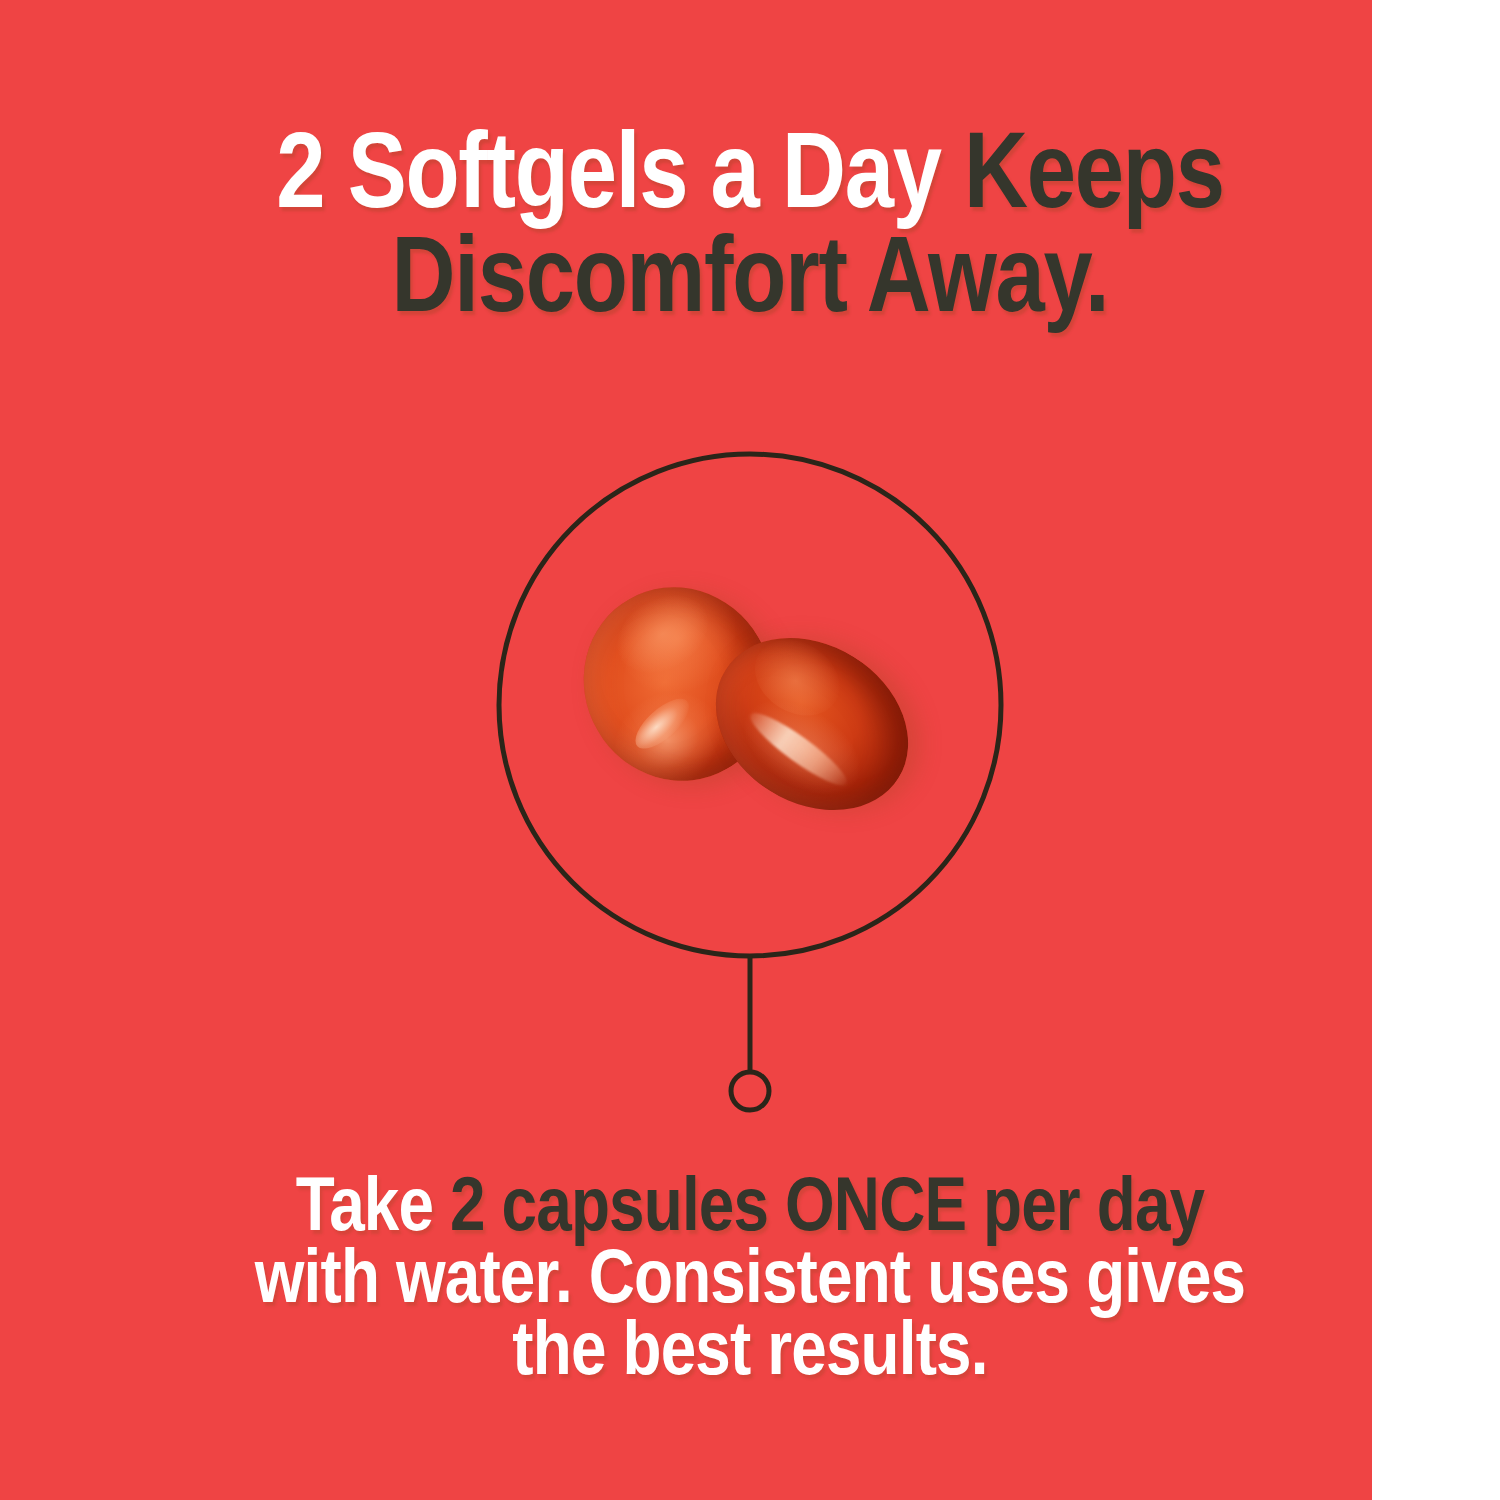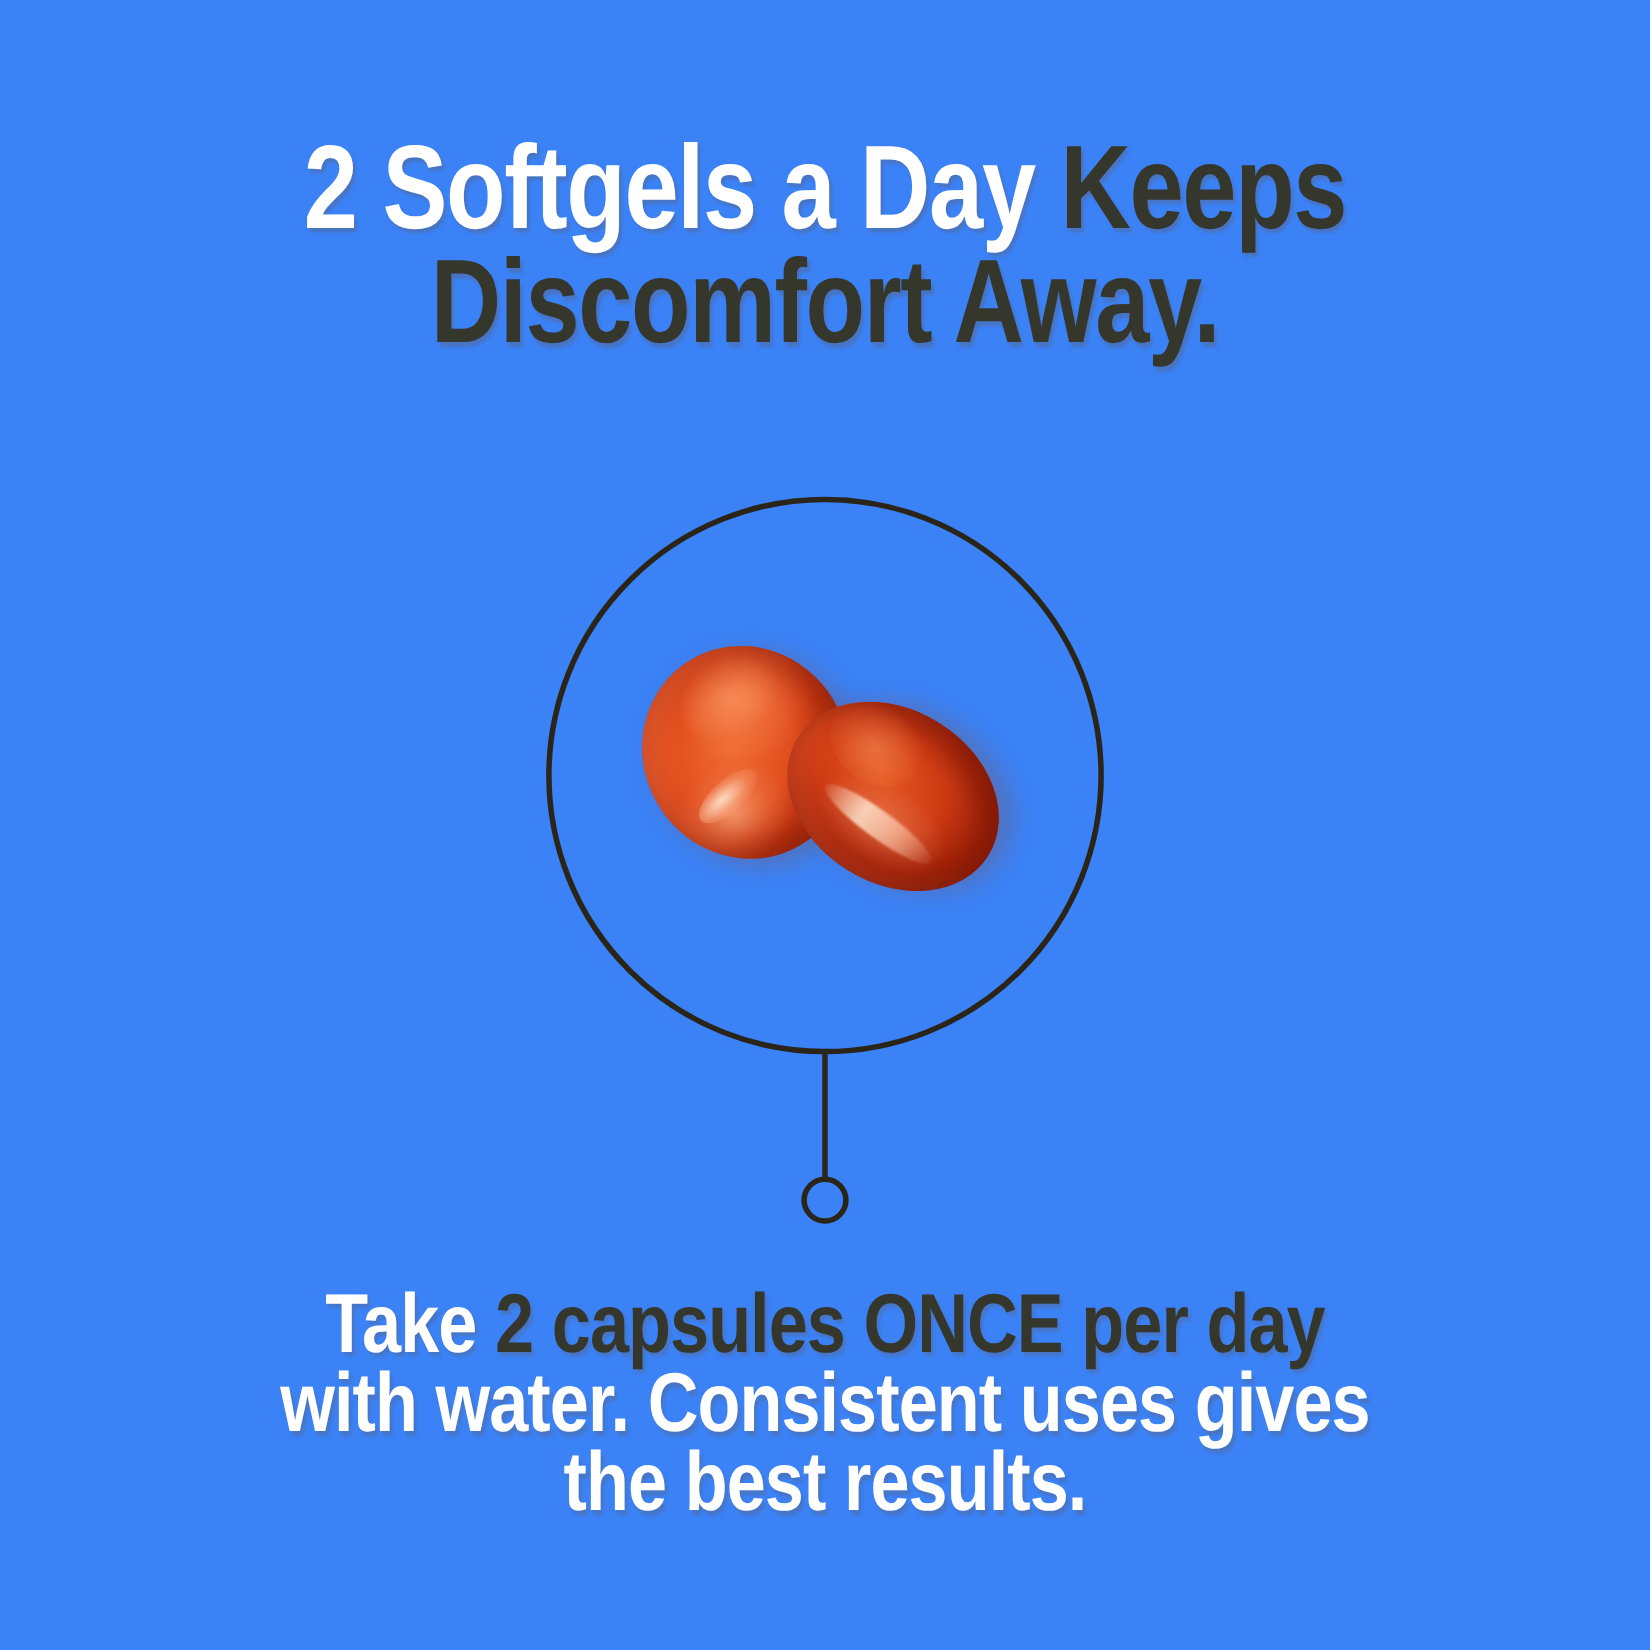--- a/index.html
+++ b/index.html
@@ -8,23 +8,23 @@
   }
   body {
     width: 1500px;
     height: 1500px;
     overflow: hidden;
     font-family: "Liberation Sans", sans-serif;
   }
 
   #poster {
     position: relative;
-    width: 1500px;
+    width: 1372px;
     height: 1500px;
-    background: #3b82f6;
+    background: #ef4444;
     overflow: hidden;
   }
 
   
   .headline {
     position: absolute;
     left: 0;
     top: 118px;
     width: 1500px;
     text-align: center;

